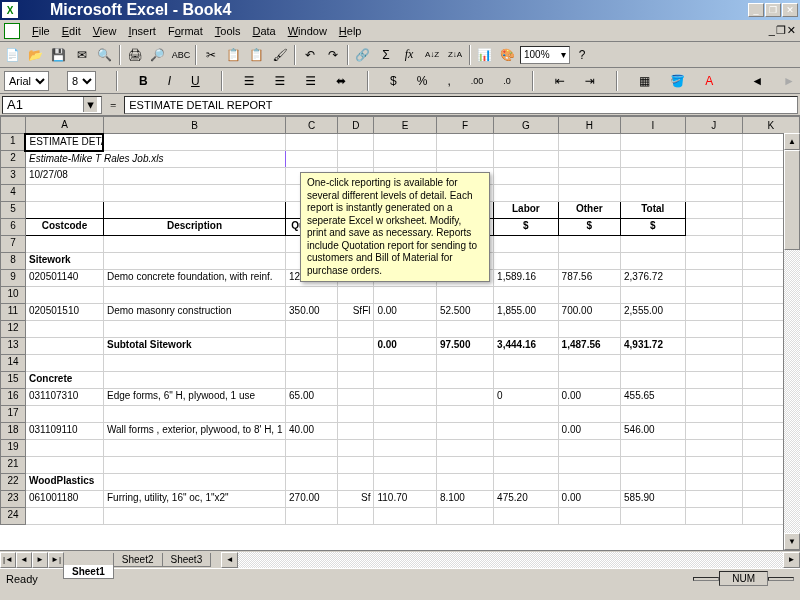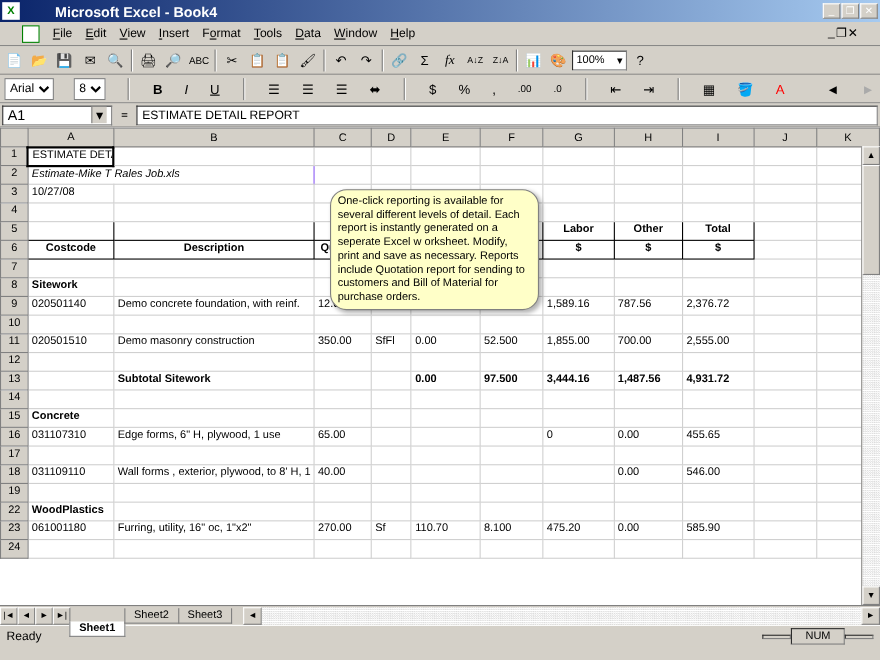--- a/index.html
+++ b/index.html
@@ -1,22 +1,22 @@
 <!DOCTYPE html>
 <html><head>
 <meta charset="utf-8">
 <style>
 * { margin: 0; padding: 0; box-sizing: border-box; font-family: Tahoma, Arial, sans-serif; }
 body { background: #d4d0c8; width: 800px; height: 600px; overflow: hidden; font-size: 11px; }
 .titlebar { background: linear-gradient(to right, #0a246a, #a6caf0); height: 20px; display: flex; align-items: center; padding: 0 2px; color: white; }
 .titlebar .icon { width: 16px; height: 16px; background: white; margin-right: 4px; display: flex; align-items: center; justify-content: center; color: #008000; font-weight: bold; font-size: 10px; }
-.titlebar .title { flex: 1; font-size: 13px; font-weight: bold; padding-left: 28px; }
+.titlebar .title { flex: 1; font-size: 16px; font-weight: bold; padding-left: 28px; }
 .titlebar .winbtns { display: flex; gap: 1px; }
 .titlebar .wbtn { width: 16px; height: 14px; background: #d4d0c8; border: 1px solid; border-color: #fff #808080 #808080 #fff; display: flex; align-items: center; justify-content: center; font-size: 9px; font-family: Arial; }
-.menubar { background: #d4d0c8; height: 22px; display: flex; align-items: center; padding: 0 20px; border-bottom: 1px solid #808080; }
+.menubar { background: #d4d0c8; height: 22px; display: flex; align-items: center; padding: 0 4px; border-bottom: 1px solid #808080; }
 .menubar .micn { width: 16px; height: 16px; background: #fff; border: 1px solid #008000; margin-right: 6px; }
 .menubar span { padding: 2px 6px; font-size: 11px; cursor: default; }
 .menubar span u { text-decoration: underline; }
 .menubar .right { margin-left: auto; display: flex; gap: 1px; }
 .toolbar { background: #d4d0c8; height: 26px; display: flex; align-items: center; padding: 2px; border-bottom: 1px solid #808080; gap: 1px; }
 .tbtn { width: 22px; height: 22px; display: flex; align-items: center; justify-content: center; border: 1px solid transparent; font-size: 12px; }
 .tsep { width: 2px; height: 20px; border-left: 1px solid #808080; border-right: 1px solid #fff; margin: 0 2px; }
 .fmtbar { background: #d4d0c8; height: 26px; display: flex; align-items: center; padding: 2px 4px; border-bottom: 1px solid #808080; gap: 18px; }
 .fmtbar select { font-size: 11px; background: white; border: 1px solid #808080; height: 20px; }
 .namebox-row { background: #d4d0c8; height: 22px; display: flex; align-items: center; border-bottom: 1px solid #808080; }
@@ -26,37 +26,37 @@
 .formula { flex: 1; background: white; border: 1px inset #808080; height: 18px; display: flex; align-items: center; padding: 0 4px; font-size: 11px; margin-right: 2px; }
 .grid-area { position: relative; background: white; height: 434px; overflow: hidden; }
 table.sheet { border-collapse: collapse; table-layout: fixed; width: 100%; }
 table.sheet th { background: #d4d0c8; border: 1px solid #808080; font-size: 10px; font-weight: normal; height: 17px; text-align: center; }
 table.sheet td { border: 1px solid #d0d0d0; font-size: 10px; padding: 1px 3px; height: 17px; vertical-align: top; overflow: hidden; white-space: nowrap; }
 table.sheet td.rh { background: #d4d0c8; border: 1px solid #808080; text-align: center; width: 24px; }
 table.sheet th.corner { background: #d4d0c8; }
 .hdr { font-weight: bold; text-align: center; border: 1px solid #000 !important; }
 .bold { font-weight: bold; }
 .r { }
-.c { text-align: left; }
+.c { text-align: right; }
 .tall td { height: 30px; white-space: normal; }
 .scroll-v { position: absolute; right: 0; top: 17px; bottom: 0; width: 17px; background: #d4d0c8; border-left: 1px solid #808080; }
 .scroll-v .arrow { height: 17px; background: #d4d0c8; border: 1px solid; border-color: #fff #808080 #808080 #fff; display: flex; align-items: center; justify-content: center; font-size: 8px; }
 .scroll-v .thumb { height: 100px; background: #d4d0c8; border: 1px solid; border-color: #fff #808080 #808080 #fff; }
 .scroll-v .track { flex: 1; background: repeating-conic-gradient(#ddd 0 25%, #fff 0 50%) 0 0/2px 2px; }
 .tabstrip { height: 18px; background: #d4d0c8; display: flex; align-items: center; border-top: 1px solid #808080; }
 .tabstrip .nav { display: flex; }
 .tabstrip .nav div { width: 16px; height: 16px; border: 1px solid; border-color: #fff #808080 #808080 #fff; display: flex; align-items: center; justify-content: center; font-size: 8px; }
 .tabstrip .tab { background: #d4d0c8; border: 1px solid #808080; border-top: none; padding: 1px 8px; font-size: 10px; margin-left: -1px; }
 .tabstrip .tab.active { background: white; font-weight: bold; margin-top: 25px; }
 .tabstrip .hscroll { flex: 1; display: flex; margin-left: 10px; }
 .tabstrip .hscroll .arrow { width: 17px; height: 16px; background: #d4d0c8; border: 1px solid; border-color: #fff #808080 #808080 #fff; display: flex; align-items: center; justify-content: center; font-size: 8px; }
 .tabstrip .hscroll .track { flex: 1; background: repeating-conic-gradient(#ddd 0 25%, #fff 0 50%) 0 0/2px 2px; }
 .statusbar { height: 20px; background: #d4d0c8; display: flex; align-items: center; padding: 0 6px; border-top: 1px solid #fff; font-size: 11px; }
 .statusbar .cell { border: 1px inset #808080; padding: 1px 12px; font-size: 10px; }
-.tooltip { position: absolute; left: 300px; top: 56px; width: 190px; background: #ffffc8; border: 1px solid #808080; border-radius: 15px; padding: 4px 6px; font-size: 10px; line-height: 1.25; box-shadow: 2px 2px 4px rgba(0,0,0,0.3); z-index: 100; }
+.tooltip { position: absolute; left: 300px; top: 56px; width: 190px; background: #ffffc8; border: 1px solid #808080; border-radius: 0; padding: 4px 6px; font-size: 10px; line-height: 1.25; box-shadow: 2px 2px 4px rgba(0,0,0,0.3); z-index: 100; }
 .zoom-box { width: 50px; height: 18px; background: white; border: 1px inset #808080; display: flex; align-items: center; padding: 0 3px; font-size: 10px; }
 .selcell { border: 2px solid #000 !important; }
 </style>
 </head>
 <body>
 
 <div class="titlebar">
   <div class="icon">X</div>
   <div class="title">Microsoft Excel - Book4</div>
   <div class="winbtns">
@@ -451,20 +451,34 @@
           <td></td>
           <td></td>
           <td></td>
           <td></td>
           <td></td>
           <td></td>
           <td></td>
           <td></td>
         </tr>
 <tr>
+          <td class="rh">21</td>
+          <td></td>
+          <td></td>
+          <td></td>
+          <td></td>
+          <td></td>
+          <td></td>
+          <td></td>
+          <td></td>
+          <td></td>
+          <td></td>
+          <td></td>
+        </tr>
+<tr>
           <td class="rh">22</td>
           <td class="bold">WoodPlastics</td>
           <td></td>
           <td></td>
           <td></td>
           <td></td>
           <td></td>
           <td></td>
           <td></td>
           <td></td>

